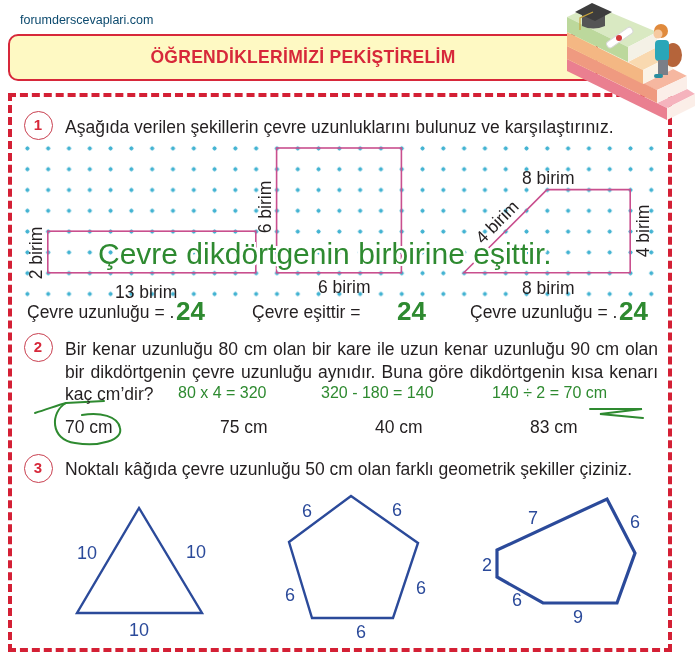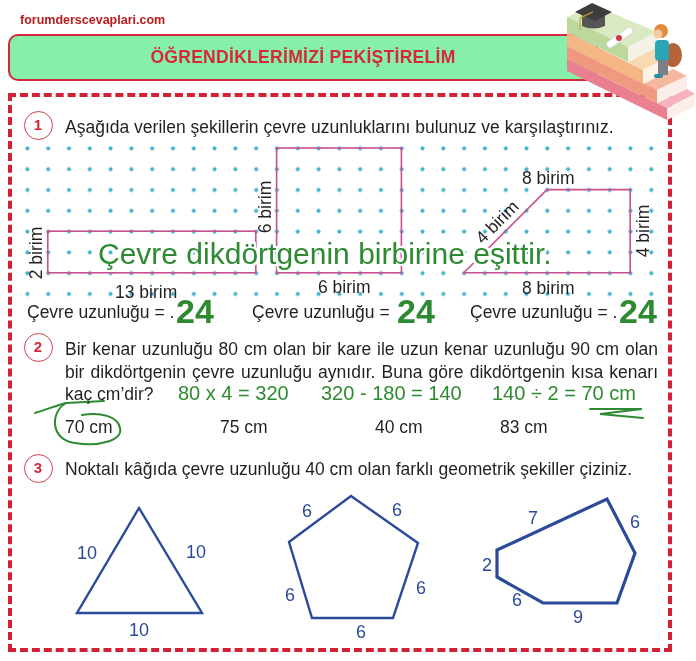--- a/index.html
+++ b/index.html
@@ -3,34 +3,34 @@
   <meta charset="utf-8">
   <style>
     :root{
       --red:#d7283a; --green:#2e8a30; --blue:#2b4a9a; --dot:#43b3d2; --pink:#c94f8e; --ink:#231f20;
     }
     *{box-sizing:border-box;margin:0;padding:0}
     html,body{width:696px;height:661px;background:#ffffff;overflow:hidden}
     body{position:relative;font-family:"Liberation Sans",sans-serif;color:var(--ink)}
     .abs{position:absolute}
     .t{position:absolute;white-space:nowrap;font-size:17.5px;line-height:22px;color:var(--ink)}
-    .watermark{left:20px;top:12px;font-size:12.5px;font-weight:bold;line-height:16px;color:#b91c1c}
-    .title-box{left:8px;top:34px;width:590px;height:47px;border:2px solid var(--red);border-radius:10px;background:#86efac}
+    .watermark{left:20px;top:12px;font-size:12.5px;font-weight:normal;line-height:16px;color:#0c4a6e}
+    .title-box{left:8px;top:34px;width:590px;height:47px;border:2px solid var(--red);border-radius:10px;background:#fef9c3}
     .title-text{position:absolute;left:0;top:0;width:100%;line-height:43px;text-align:center;font-weight:bold;font-size:17.5px;color:var(--red);letter-spacing:0.3px;white-space:nowrap}
     .frame{left:8px;top:93px;width:664px;height:559px;border:4px dashed #d42035}
     .num{position:absolute;width:29px;height:29px;border:1.6px solid #c94050;border-radius:50%;background:#fff;color:var(--red);font-weight:bold;font-size:15px;line-height:26px;text-align:center}
     .grid{left:16.6px;top:137.6px;width:644.8px;height:166.4px;
       background-image:radial-gradient(circle at center, var(--dot) 0, var(--dot) 1.8px, transparent 2.3px);
       background-size:20.8px 20.8px}
     .rot{position:absolute;width:70px;height:20px;line-height:20px;text-align:center;font-size:17.5px;white-space:nowrap;color:var(--ink)}
     .conclusion{left:98px;top:237px;font-size:30px;line-height:34px;color:var(--green);
       text-shadow:2px 0 #fff,-2px 0 #fff,0 2px #fff,0 -2px #fff,2px 2px #fff,-2px -2px #fff,2px -2px #fff,-2px 2px #fff}
-    .ans{position:absolute;font-size:34px;line-height:34px;font-weight:bold;color:var(--green);white-space:nowrap}
+    .ans{position:absolute;font-size:26px;line-height:34px;font-weight:bold;color:var(--green);white-space:nowrap}
     .just{width:593px;text-align:justify;text-align-last:justify}
-    .work{position:absolute;font-size:20px;line-height:24px;color:var(--green);white-space:nowrap}
+    .work{position:absolute;font-size:16px;line-height:24px;color:var(--green);white-space:nowrap}
     .lbl{position:absolute;width:30px;height:20px;line-height:20px;text-align:center;font-size:18px;color:var(--blue)}
   </style>
 </head>
 <body>
 
 <div class="t watermark">forumderscevaplari.com</div>
 
 <div class="abs title-box">
   <div class="title-text">ÖĞRENDİKLERİMİZİ PEKİŞTİRELİM</div>
 </div>
@@ -108,41 +108,41 @@
 
 <div class="t" style="left:522px;top:167px">8 birim</div>
 <div class="rot" style="left:462px;top:212px;transform:rotate(-45deg)">4 birim</div>
 <div class="rot" style="left:608px;top:221px;transform:rotate(-90deg)">4 birim</div>
 <div class="t" style="left:522px;top:277px">8 birim</div>
 
 <div class="t conclusion">Çevre dikdörtgenin birbirine eşittir.</div>
 
 <div class="t" style="left:27px;top:301px">Çevre uzunluğu = .</div>
 <div class="ans" style="left:176px;top:294px">24</div>
-<div class="t" style="left:252px;top:301px">Çevre uzunluğu =</div>
+<div class="t" style="left:252px;top:301px">Çevre eşittir =</div>
 <div class="ans" style="left:397px;top:294px">24</div>
 <div class="t" style="left:470px;top:301px">Çevre uzunluğu = .</div>
 <div class="ans" style="left:619px;top:294px">24</div>
 
 <div class="num" style="left:23.5px;top:333px">2</div>
 <div class="t just" style="left:65px;top:338px;line-height:22.5px">Bir kenar uzunluğu 80 cm olan bir kare ile uzun kenar uzunluğu 90 cm olan</div>
 <div class="t just" style="left:65px;top:360.5px;line-height:22.5px">bir dikdörtgenin çevre uzunluğu aynıdır. Buna göre dikdörtgenin kısa kenarı</div>
 <div class="t" style="left:65px;top:383px;line-height:22.5px">kaç cm’dir?</div>
 
 <div class="work" style="left:178px;top:381px">80 x 4 = 320</div>
 <div class="work" style="left:321px;top:381px">320 - 180 = 140</div>
 <div class="work" style="left:492px;top:381px">140 ÷ 2 = 70 cm</div>
 
 <div class="t" style="left:65px;top:416px">70 cm</div>
 <div class="t" style="left:220px;top:416px">75 cm</div>
 <div class="t" style="left:375px;top:416px">40 cm</div>
-<div class="t" style="left:500px;top:416px">83 cm</div>
+<div class="t" style="left:530px;top:416px">83 cm</div>
 
 <div class="num" style="left:23.5px;top:453.5px">3</div>
-<div class="t" style="left:65px;top:458px">Noktalı kâğıda çevre uzunluğu 40 cm olan farklı geometrik şekiller çiziniz.</div>
+<div class="t" style="left:65px;top:458px">Noktalı kâğıda çevre uzunluğu 50 cm olan farklı geometrik şekiller çiziniz.</div>
 
 <div class="lbl" style="left:72px;top:543px">10</div>
 <div class="lbl" style="left:181px;top:542px">10</div>
 <div class="lbl" style="left:124px;top:620px">10</div>
 
 <div class="lbl" style="left:292px;top:501px">6</div>
 <div class="lbl" style="left:382px;top:500px">6</div>
 <div class="lbl" style="left:275px;top:585px">6</div>
 <div class="lbl" style="left:406px;top:578px">6</div>
 <div class="lbl" style="left:346px;top:622px">6</div>

